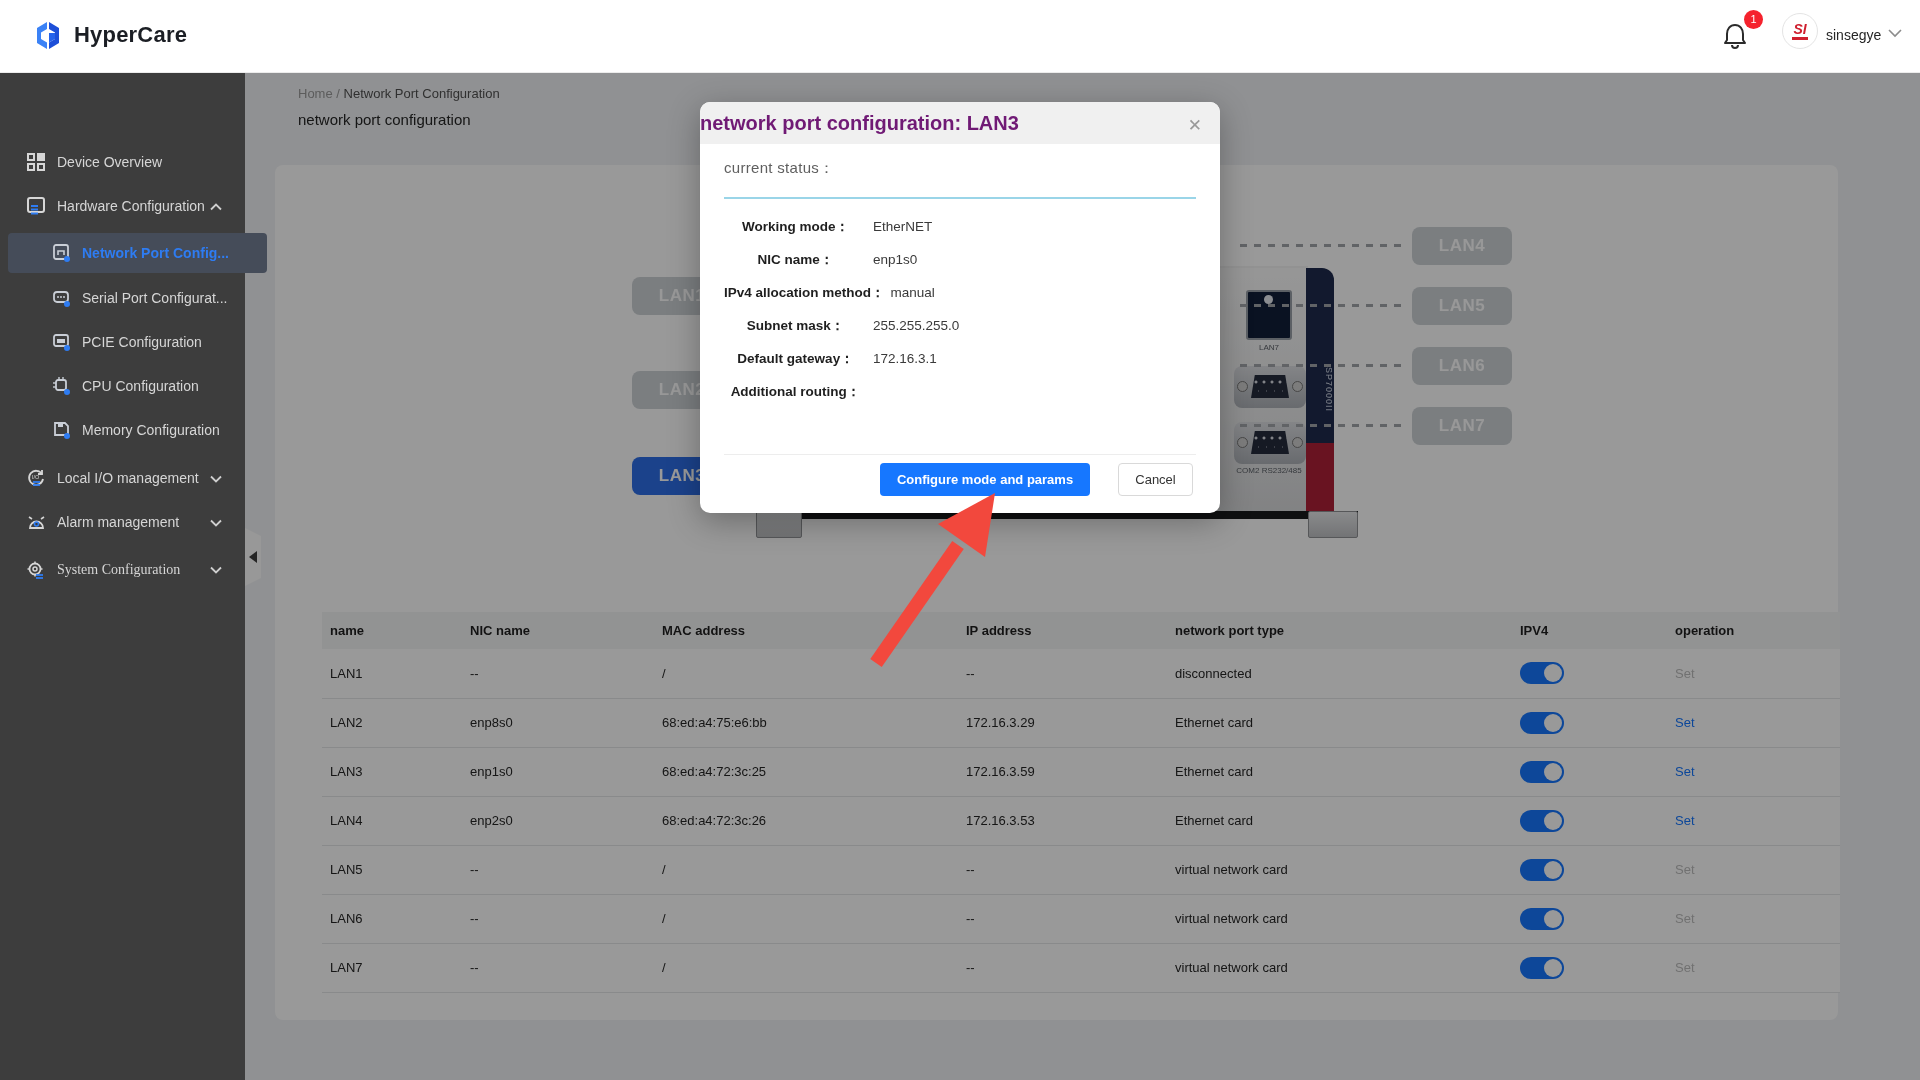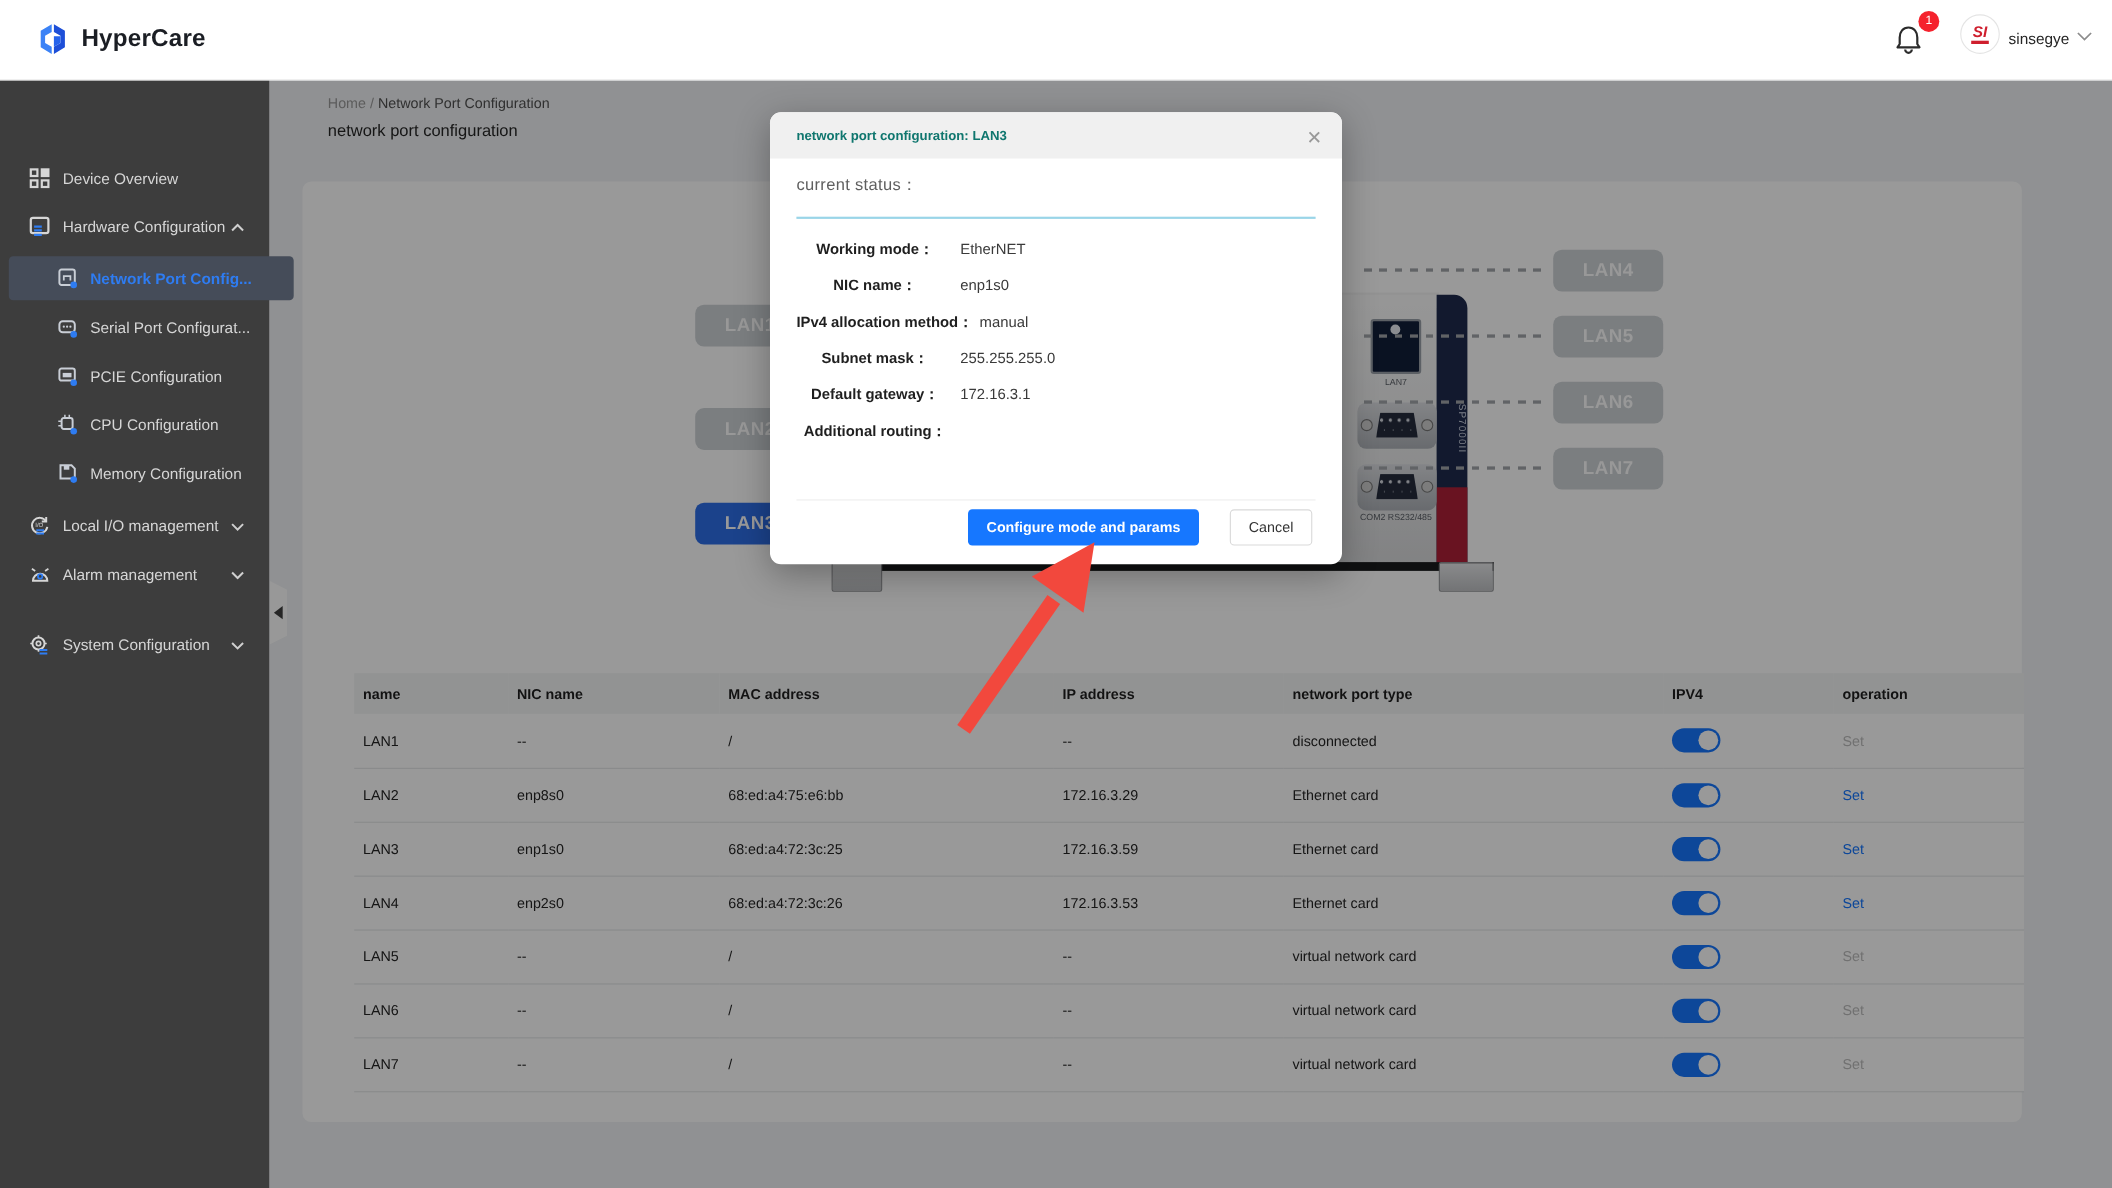--- a/index.html
+++ b/index.html
@@ -96,21 +96,21 @@
   .set-link { color:#1677ff; cursor:pointer; }
   .set-link.disabled { color:#bdbdbd; cursor:default; }
 
   
   .dim { position:absolute; left:245px; top:73px; width:1675px; height:1007px;
          background:rgba(0,0,0,.40); z-index:10; }
   .modal { position:absolute; left:700px; top:102px; width:520px; height:411px; background:#fff;
            border-radius:10px; box-shadow:0 8px 32px rgba(0,0,0,.3); z-index:20; }
   .modal-hd { position:absolute; left:0; top:0; width:520px; height:42px; background:#f0f0f0;
               border-radius:10px 10px 0 0; display:flex; align-items:center; }
-  .modal-hd .t { margin-left:24px; font-size:12px; font-weight:700; color:#0f766e; }
+  .modal-hd .t { font-size:20px; font-weight:700; color:#701a75; }
   .modal-close { position:absolute; right:14px; top:11px; font-size:17px; color:#999; cursor:pointer; padding:2px 4px;}
   .sect-title { position:absolute; left:24px; top:57px; font-size:15px; color:#5f5f5f; letter-spacing:.3px; }
   .sect-rule { position:absolute; left:24px; top:95px; width:472px; height:2px; background:#9ad5e8; }
   .fields { position:absolute; left:24px; top:108px; width:472px; }
   .frow { height:33px; display:flex; align-items:center;text-align:center; }
   .frow .fl { font-size:13.5px; font-weight:700; color:#1f1f1f; min-width:143px; white-space:nowrap; }
   .frow .fv { font-size:13.5px; color:#3a3a3a; margin-left:6px; white-space:nowrap; }
   .modal-rule { position:absolute; left:24px; top:352px; width:472px; height:1px; background:#ededed; }
   .btn-primary { position:absolute; left:180px; top:361px; width:210px; height:33px; background:#1677ff;
                  color:#fff; font-size:13px; font-weight:700; border:none; border-radius:4px; cursor:pointer;
@@ -453,21 +453,21 @@
           </svg>
       </span>
       <span class="lbl">Alarm management</span>
       <span class="chev">
         <svg width="12" height="8" viewBox="0 0 12 8">
             <polyline points="1,1.5 6,6.5 11,1.5" fill="none" stroke="#cfcfcf" stroke-width="1.8"></polyline>
           </svg>
       </span>
     </div>
 
-    <div class="side-item" style="top:495px;">
+    <div class="side-item" style="top:479px;font-family:Liberation Serif, serif;">
       <span class="ico">
         <svg width="20" height="20" viewBox="0 0 20 20">
             <circle cx="9" cy="9" r="5.5" fill="none" stroke="#d6d6d6" stroke-width="1.8"></circle>
           <circle cx="9" cy="9" r="2" fill="none" stroke="#d6d6d6" stroke-width="1.5"></circle>
           <g stroke="#d6d6d6" stroke-width="1.5">
               <line x1="9" y1="1.5" x2="9" y2="3.5"></line>
               <line x1="9" y1="14.5" x2="9" y2="16.5"></line>
           <line x1="1.5" y1="9" x2="3.5" y2="9"></line>
               <line x1="14.5" y1="9" x2="16.5" y2="9"></line>
             </g>

